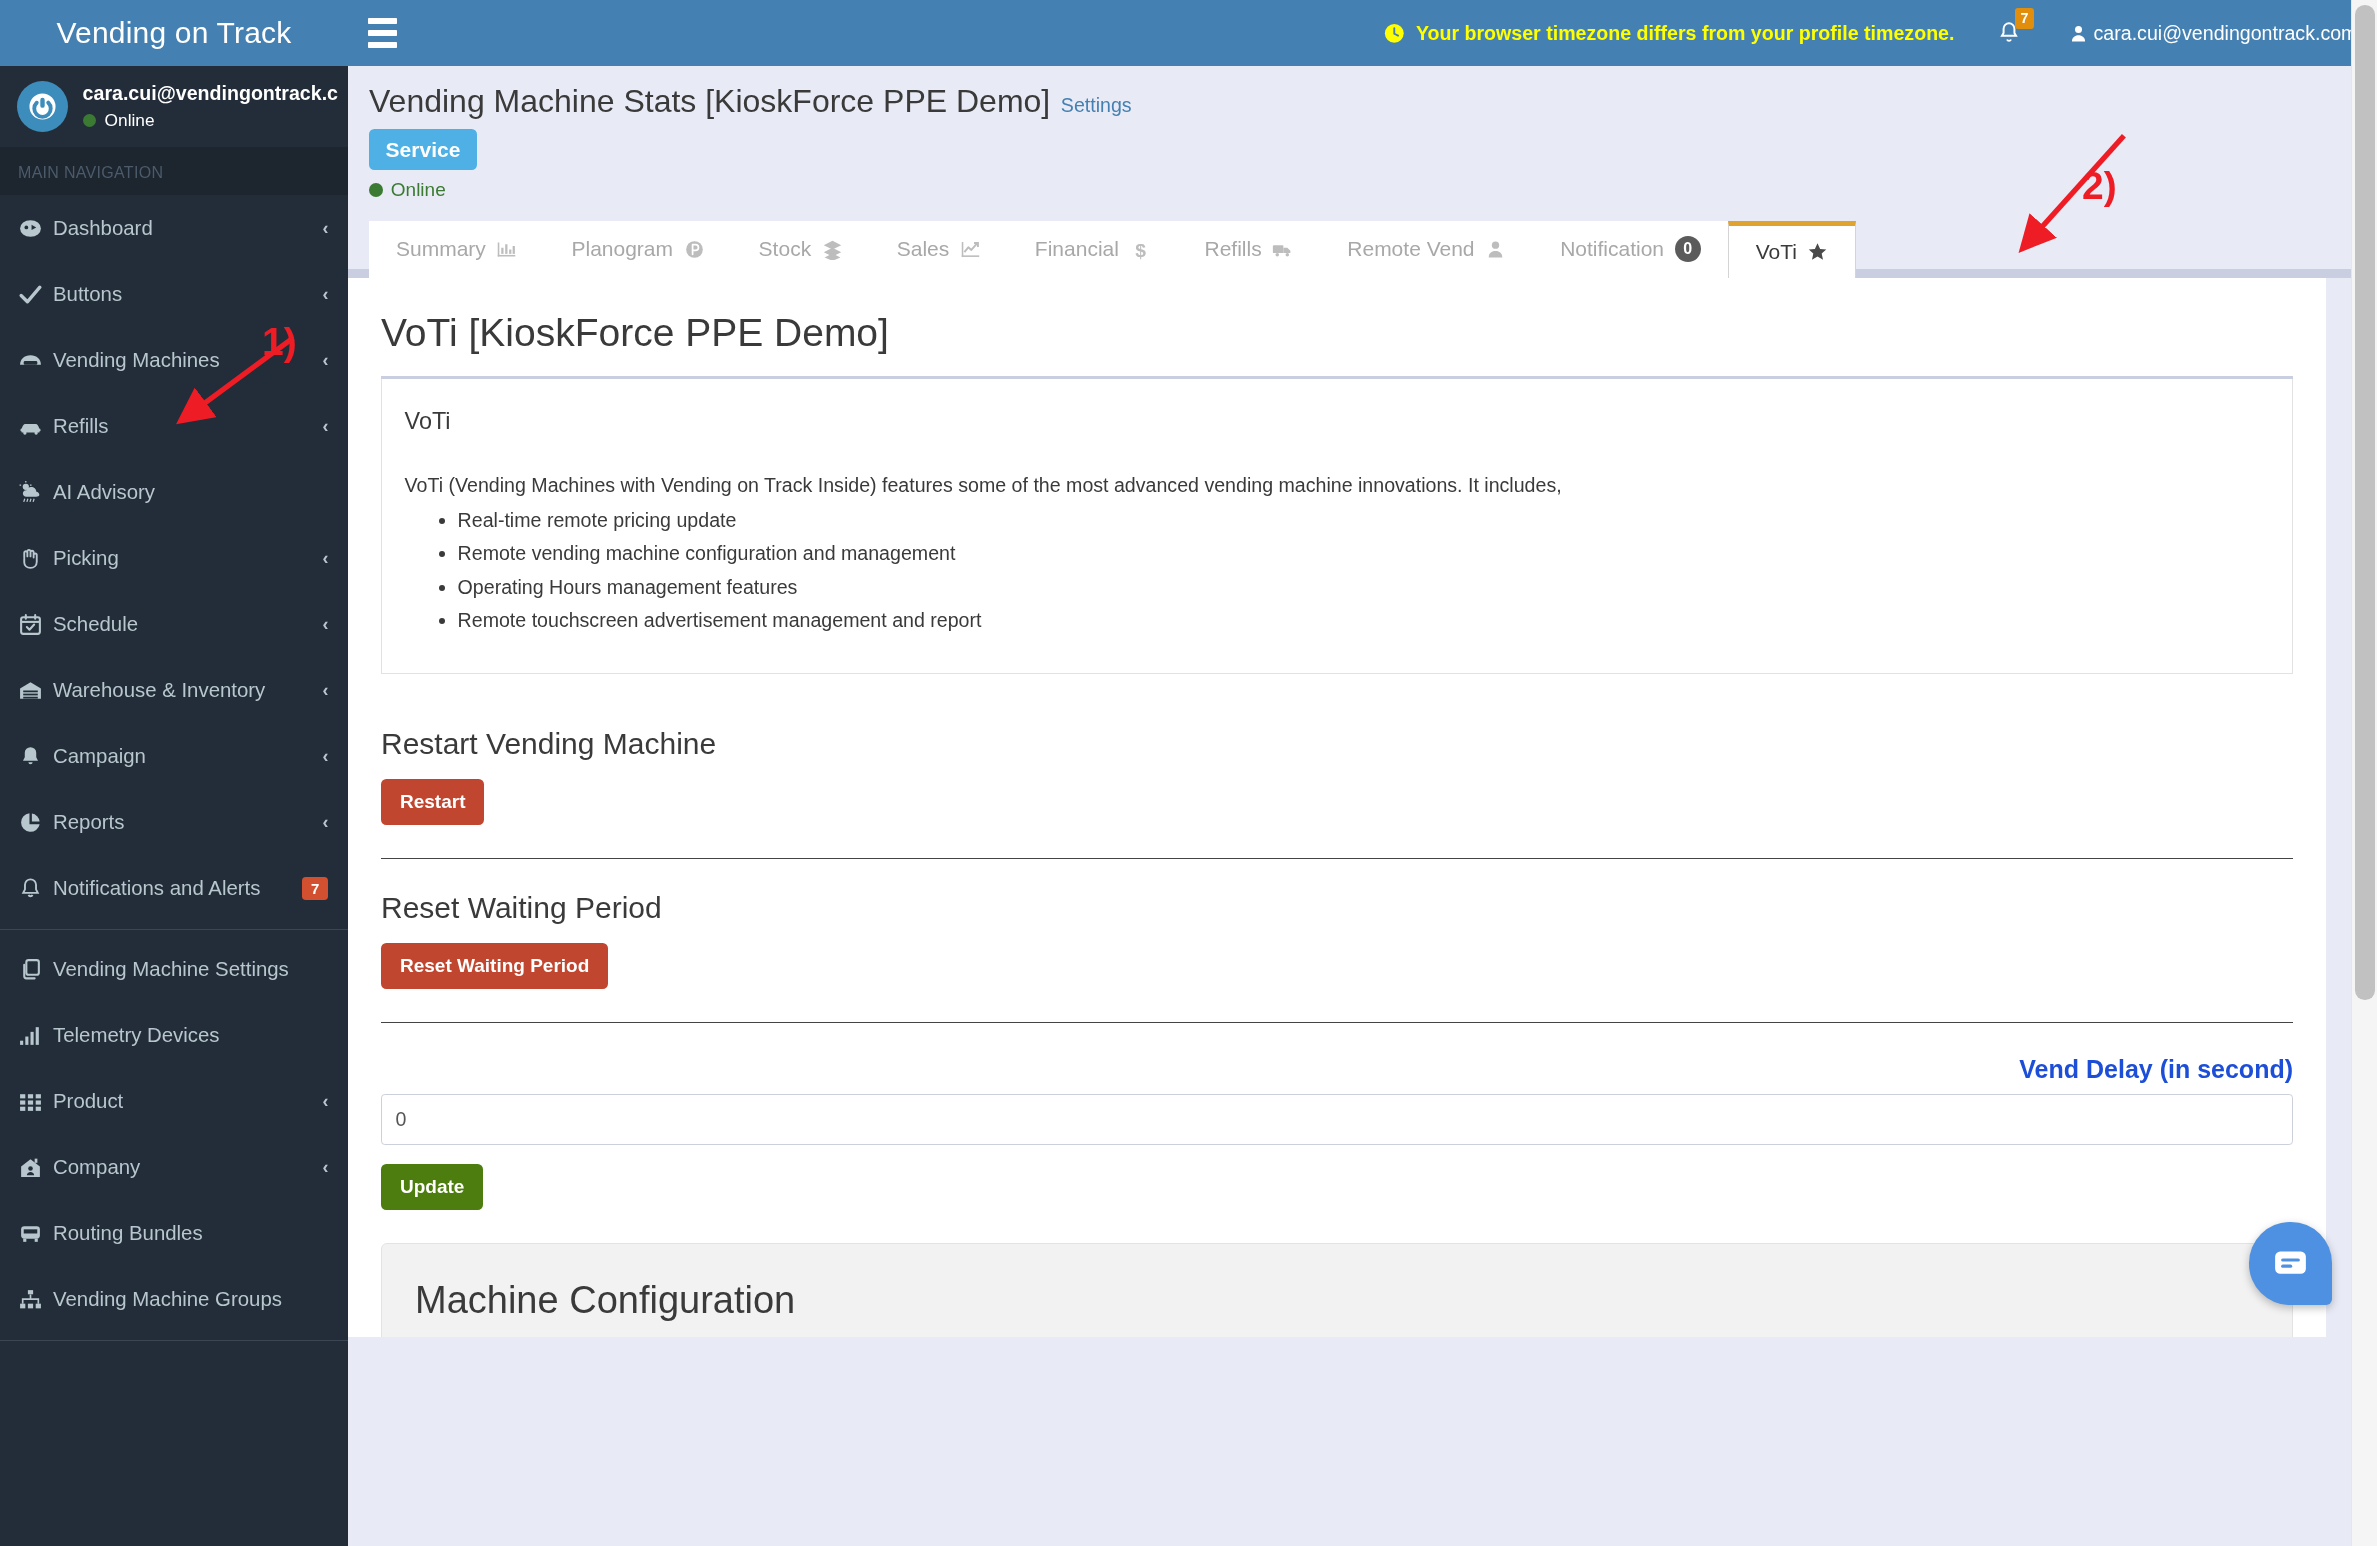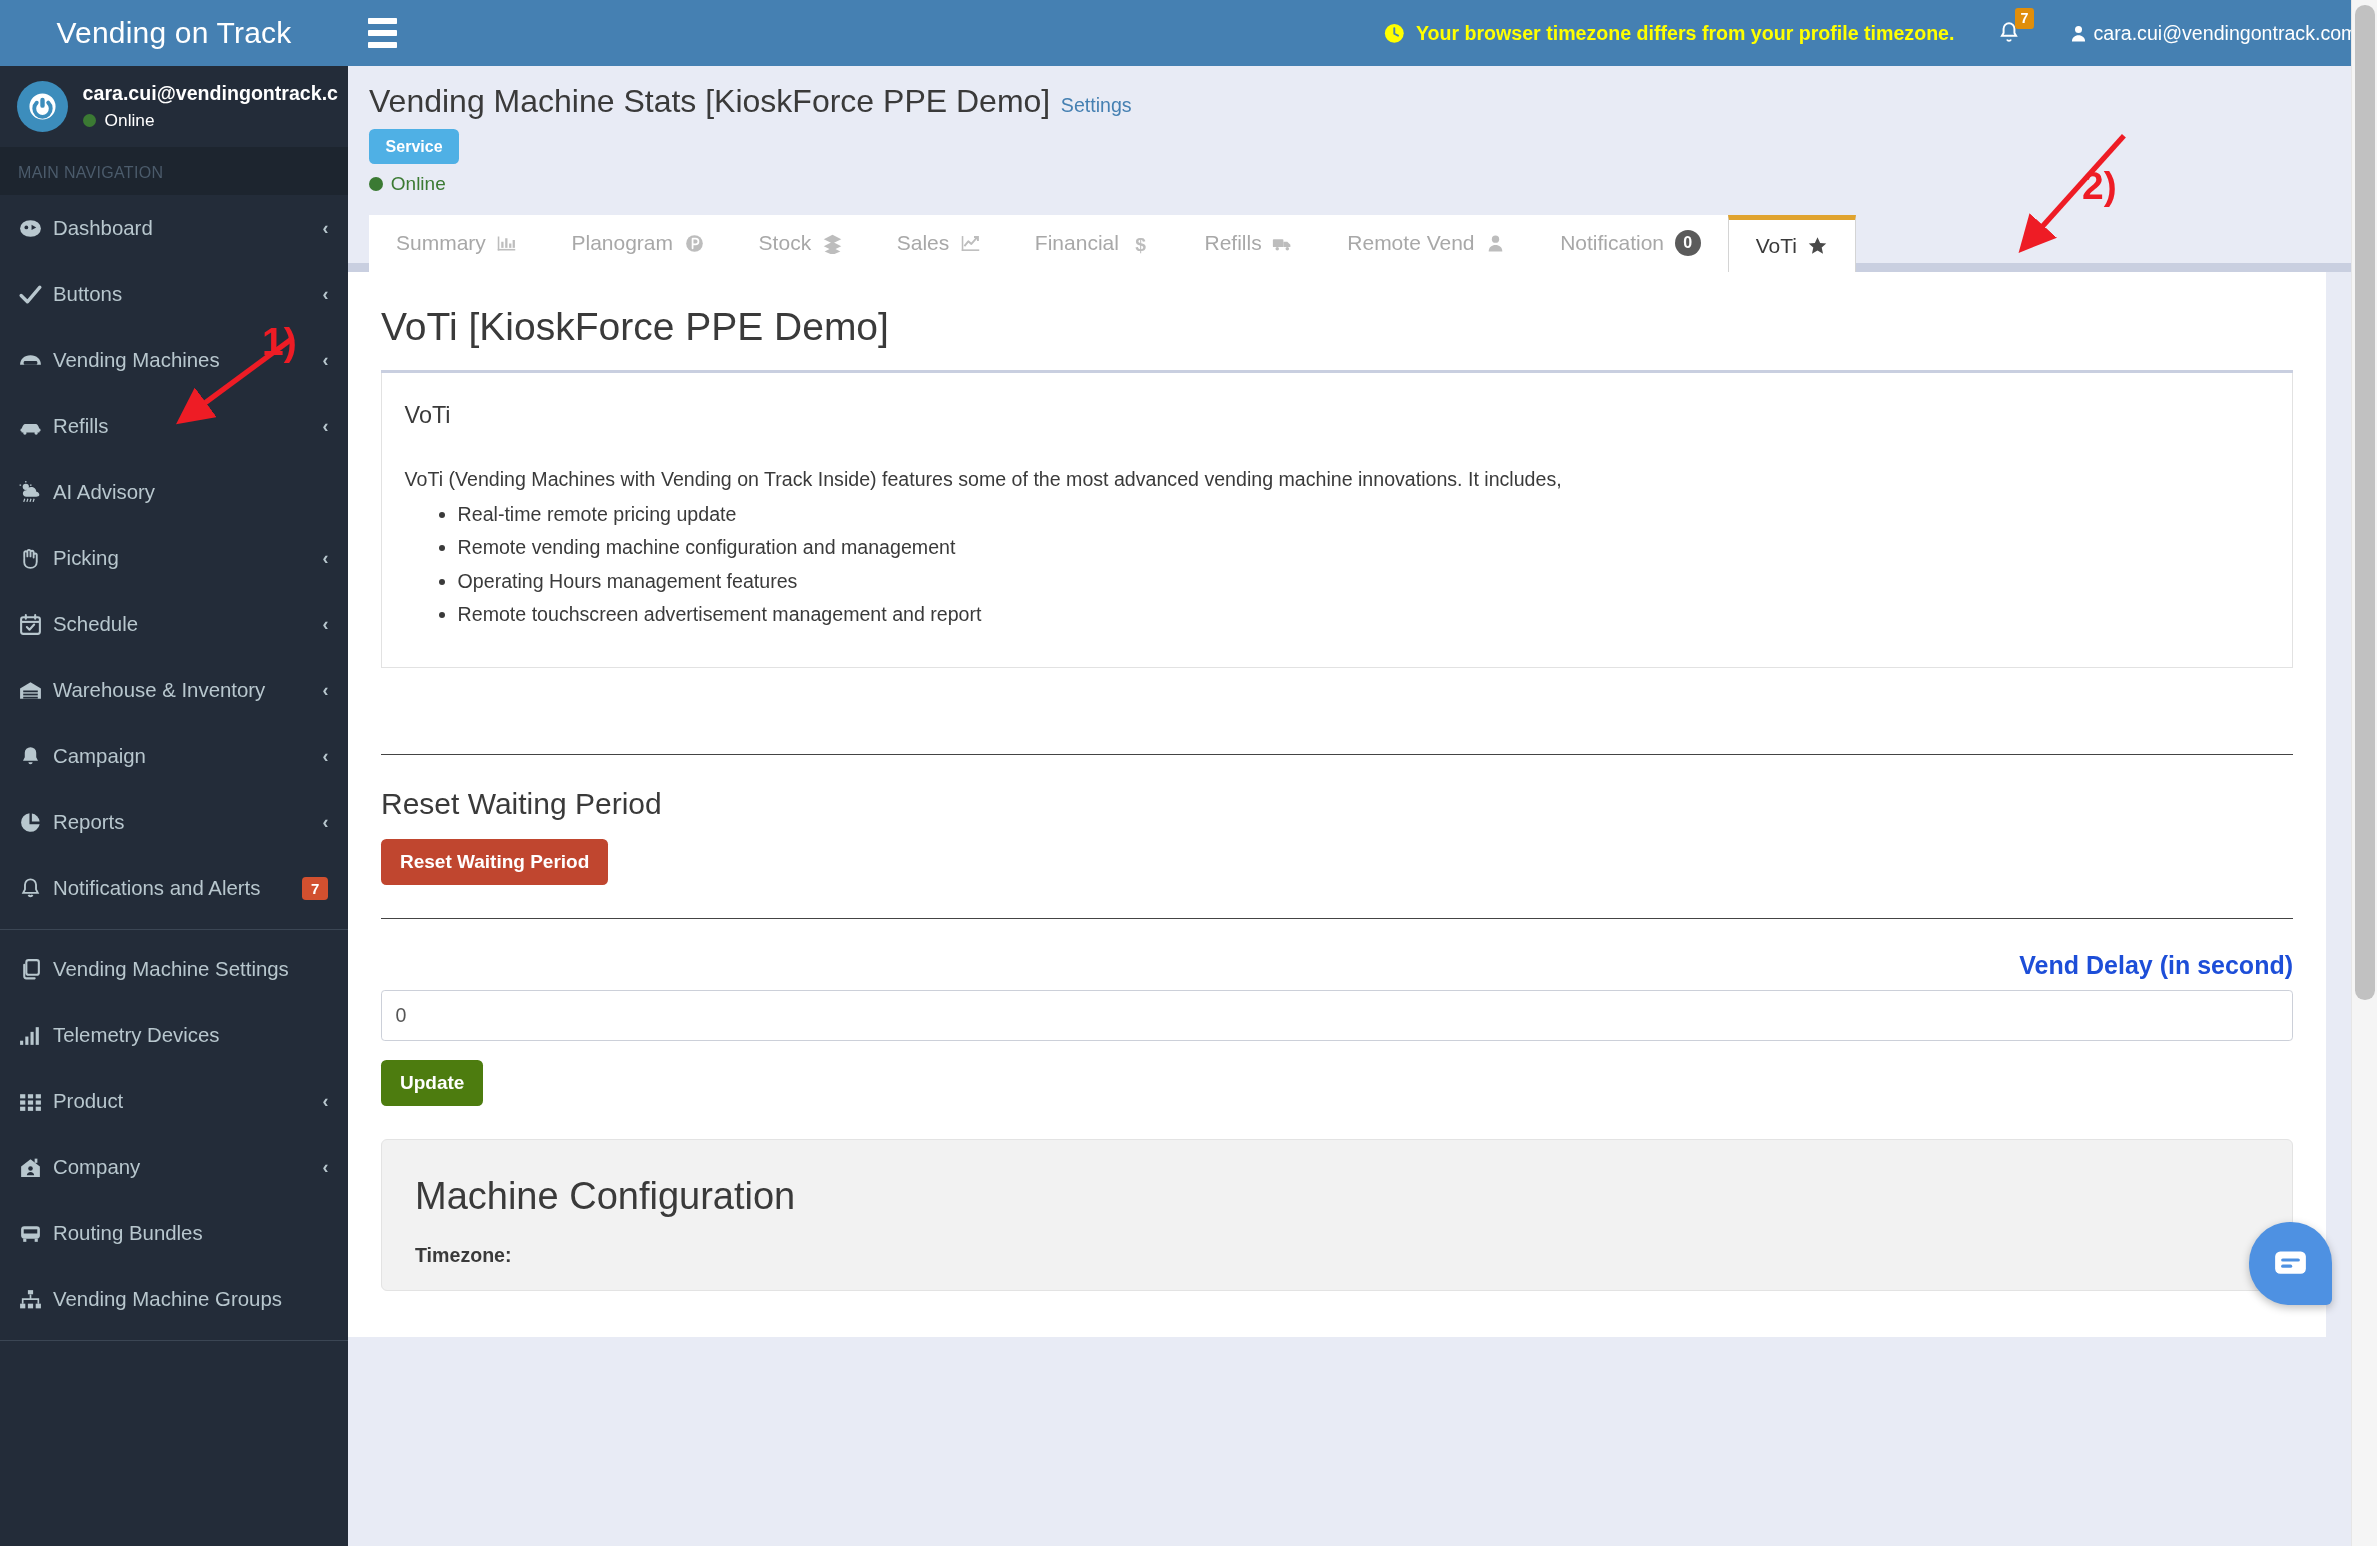--- a/index.html
+++ b/index.html
@@ -153,21 +153,21 @@
     display: flex; align-items: baseline;
   }
   #settings-link {
     color: #4580b2; font-size: 19.6px; margin-left: 10.6px;
     text-decoration: none; cursor: pointer;
   }
   #service-badge {
     display: inline-block;
     margin-top: 9.8px;
     background: #4fb0e5; color: #ffffff;
-    font-size: 16px; font-weight: bold;
+    font-size: 21px; font-weight: bold;
     padding: 8.3px 16.6px; border-radius: 5.3px;
   }
   #machine-status {
     margin-top: 9px;
     display: flex; align-items: center;
     color: #3b7a33; font-size: 19px;
   }
   #machine-status .dot-green { width: 14.3px; height: 14.3px; margin-right: 7.5px; }
 
   
@@ -682,20 +682,24 @@
         <ul id="desc-list">
             <li>Real-time remote pricing update</li>
             <li>Remote vending machine configuration and management</li>
             <li>Operating Hours management features</li>
             <li>Remote touchscreen advertisement management and report</li>
           </ul>
       </div>
 
       <hr class="hr-dark" style="border-top:none;margin-top:53px">
 
+      <div class="section">
+        <div class="section-h">Restart Vending Machine</div>
+        <button class="btn btn-danger" style="margin-top:18px">Restart</button>
+      </div>
 
       <hr class="hr-dark">
 
       <div class="section" style="margin-top:32px">
         <div class="section-h">Reset Waiting Period</div>
         <button class="btn btn-danger" style="margin-top:18px">Reset Waiting Period</button>
       </div>
 
       <hr class="hr-dark">
 

